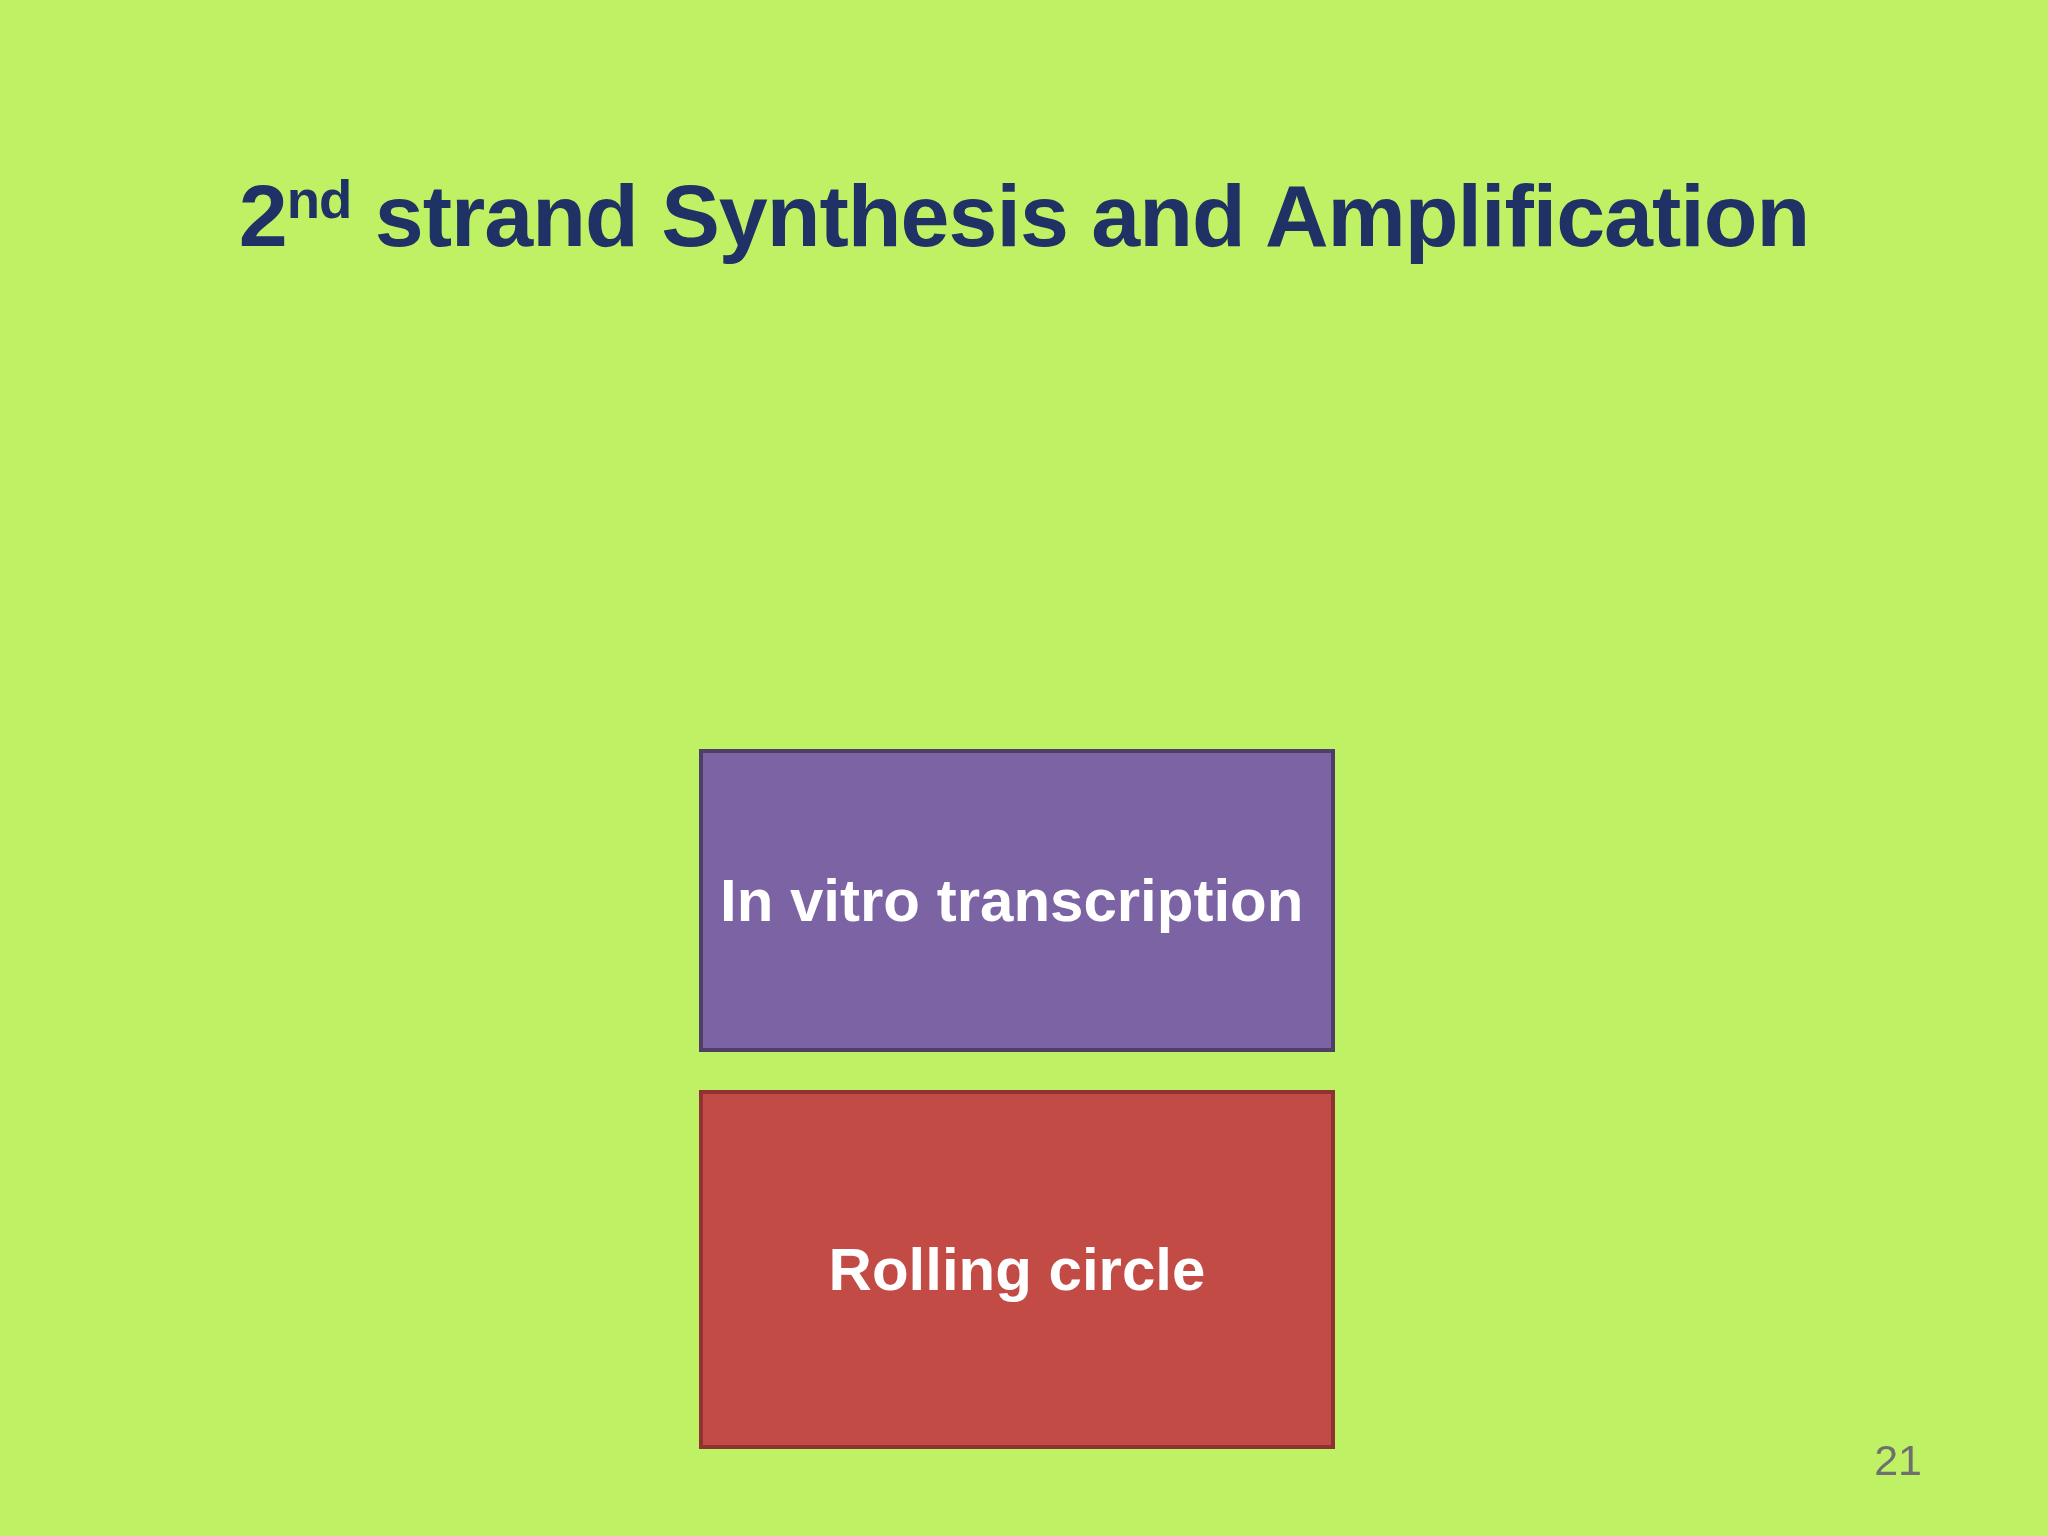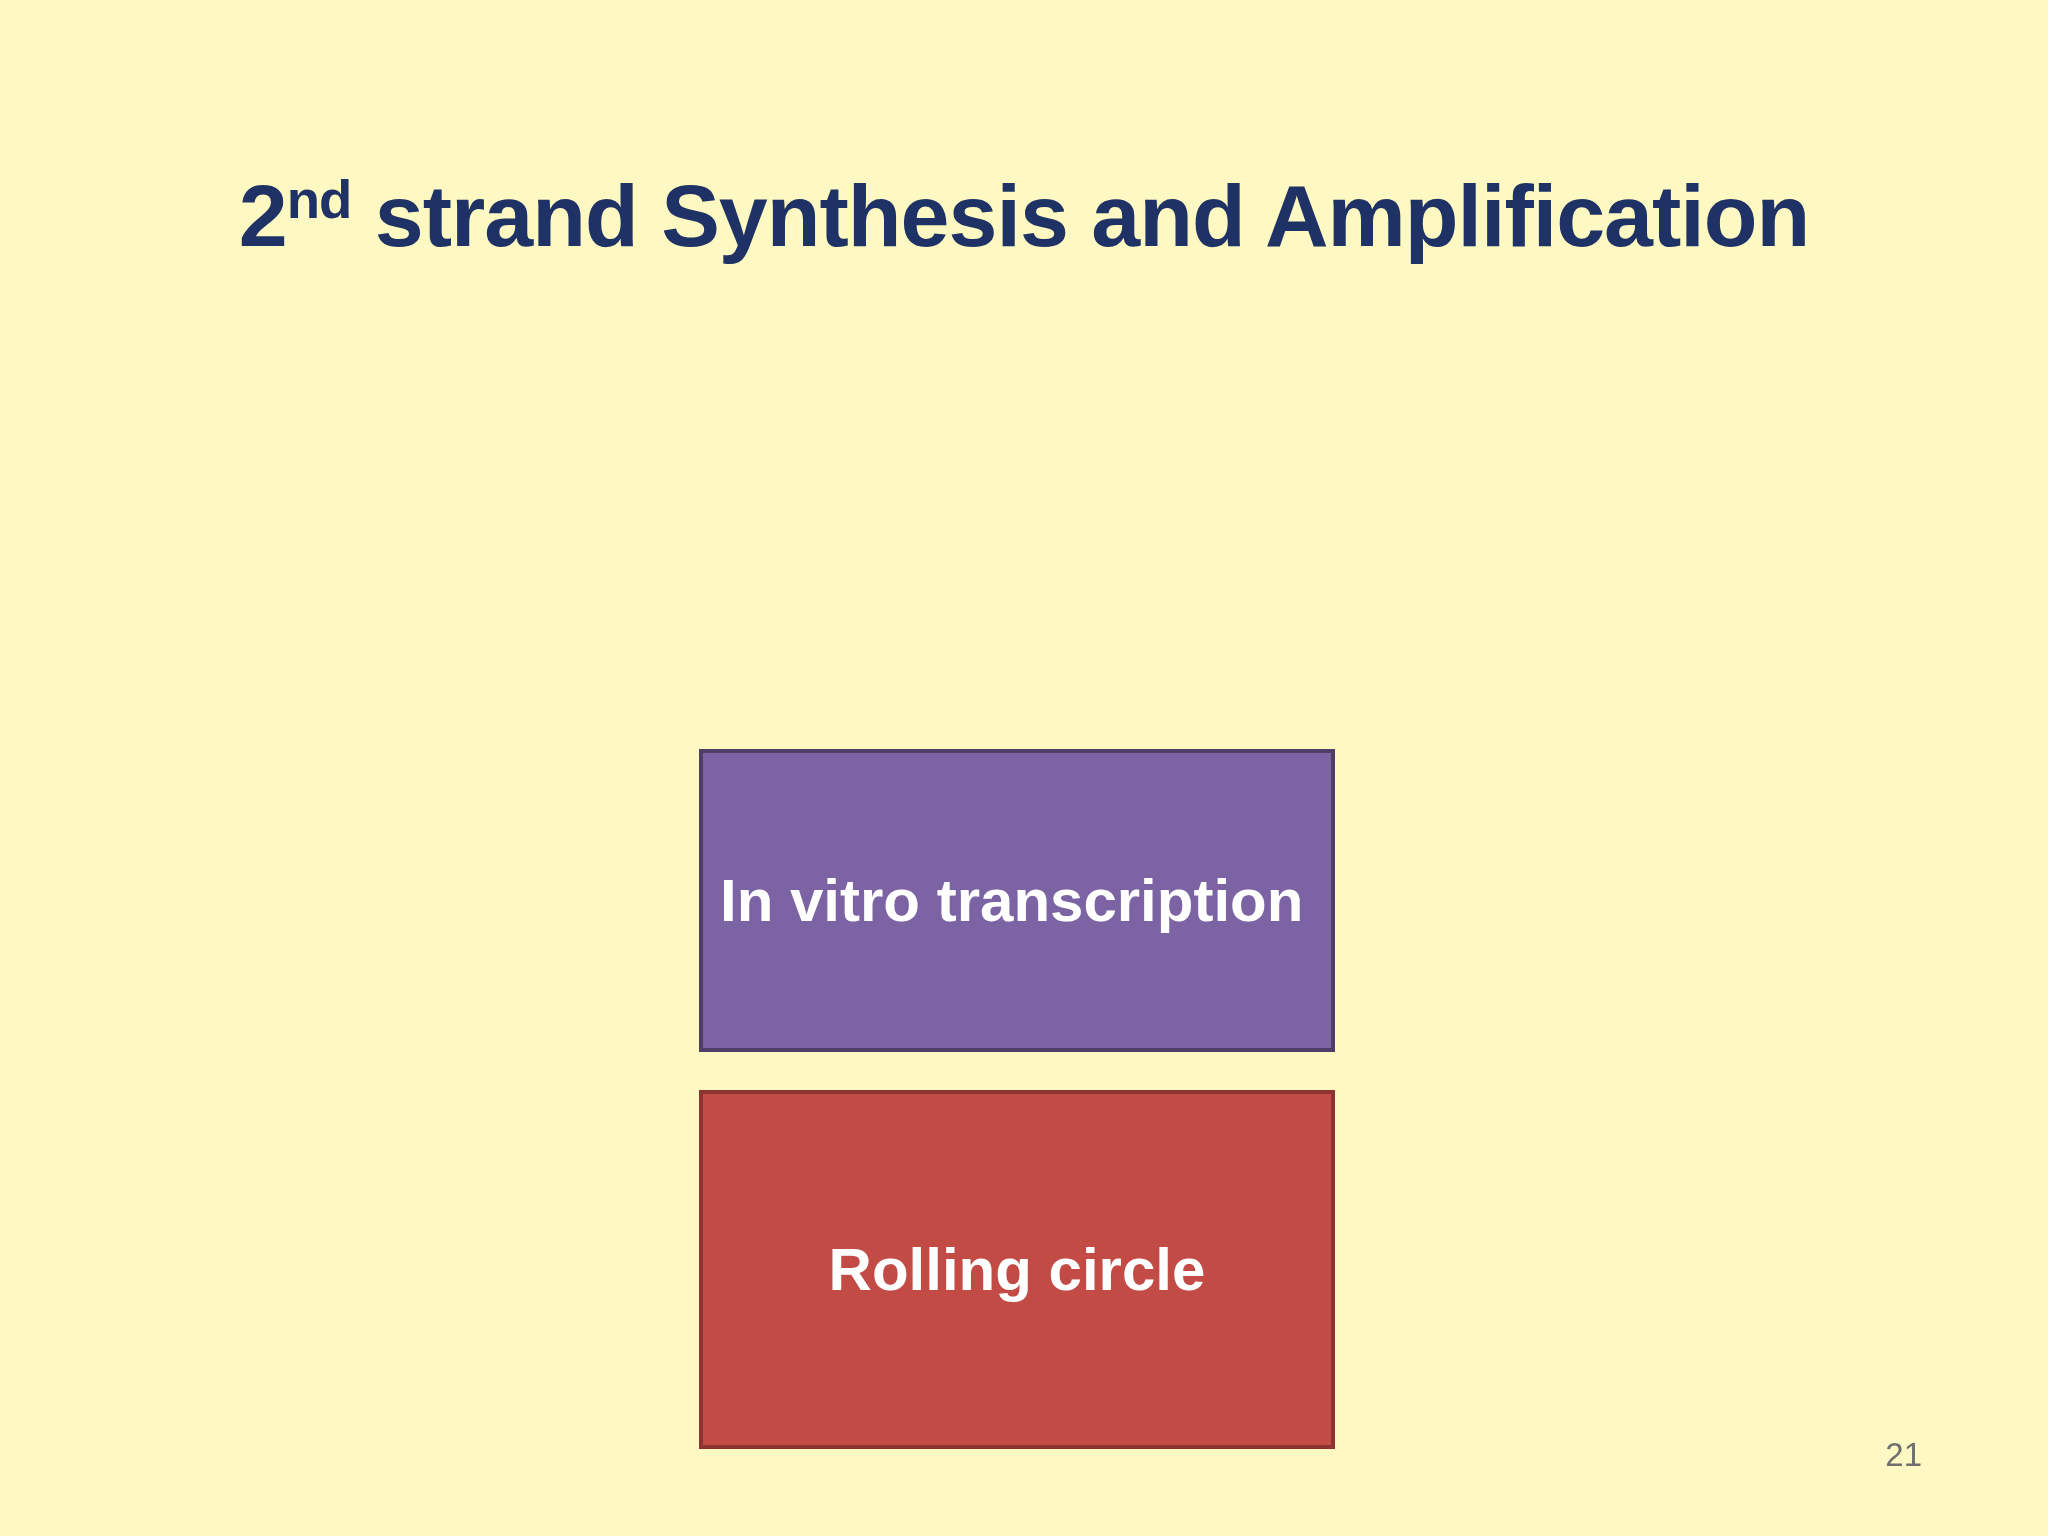--- a/index.html
+++ b/index.html
@@ -74,28 +74,28 @@
     height: 359px;
     padding: 16px 10px;
     font-size: 60px;
     line-height: 69px;
     text-align: center;
   }
   .page-number {
     position: absolute;
     top: 1436px;
     right: 126px;
-    font-size: 33px;
+    font-size: 43px;
     font-weight: normal;
   }
 </style>
 </head>
 <body>
 
-<div class="slide" style="background-color: #fef9c3;">
+<div class="slide" style="background-color: #bef264;">
 
   <h1 class="slide-title" style="color: rgb(30, 50, 101);"><span>2</span><sup>nd</sup><span> strand Synthesis and Amplification</span></h1>
 
 
   <div class="box box-ivt" style="background-color: rgb(124, 99, 164); border-color: rgb(78, 62, 104); color: rgb(255, 255, 255);">
     <div class="line">In vitro transcription</div>
   </div>
 
   <div class="box box-rca" style="background-color: rgb(195, 75, 69); border-color: rgb(142, 50, 50); color: rgb(255, 255, 255);">
     <div class="line">Rolling circle</div>

